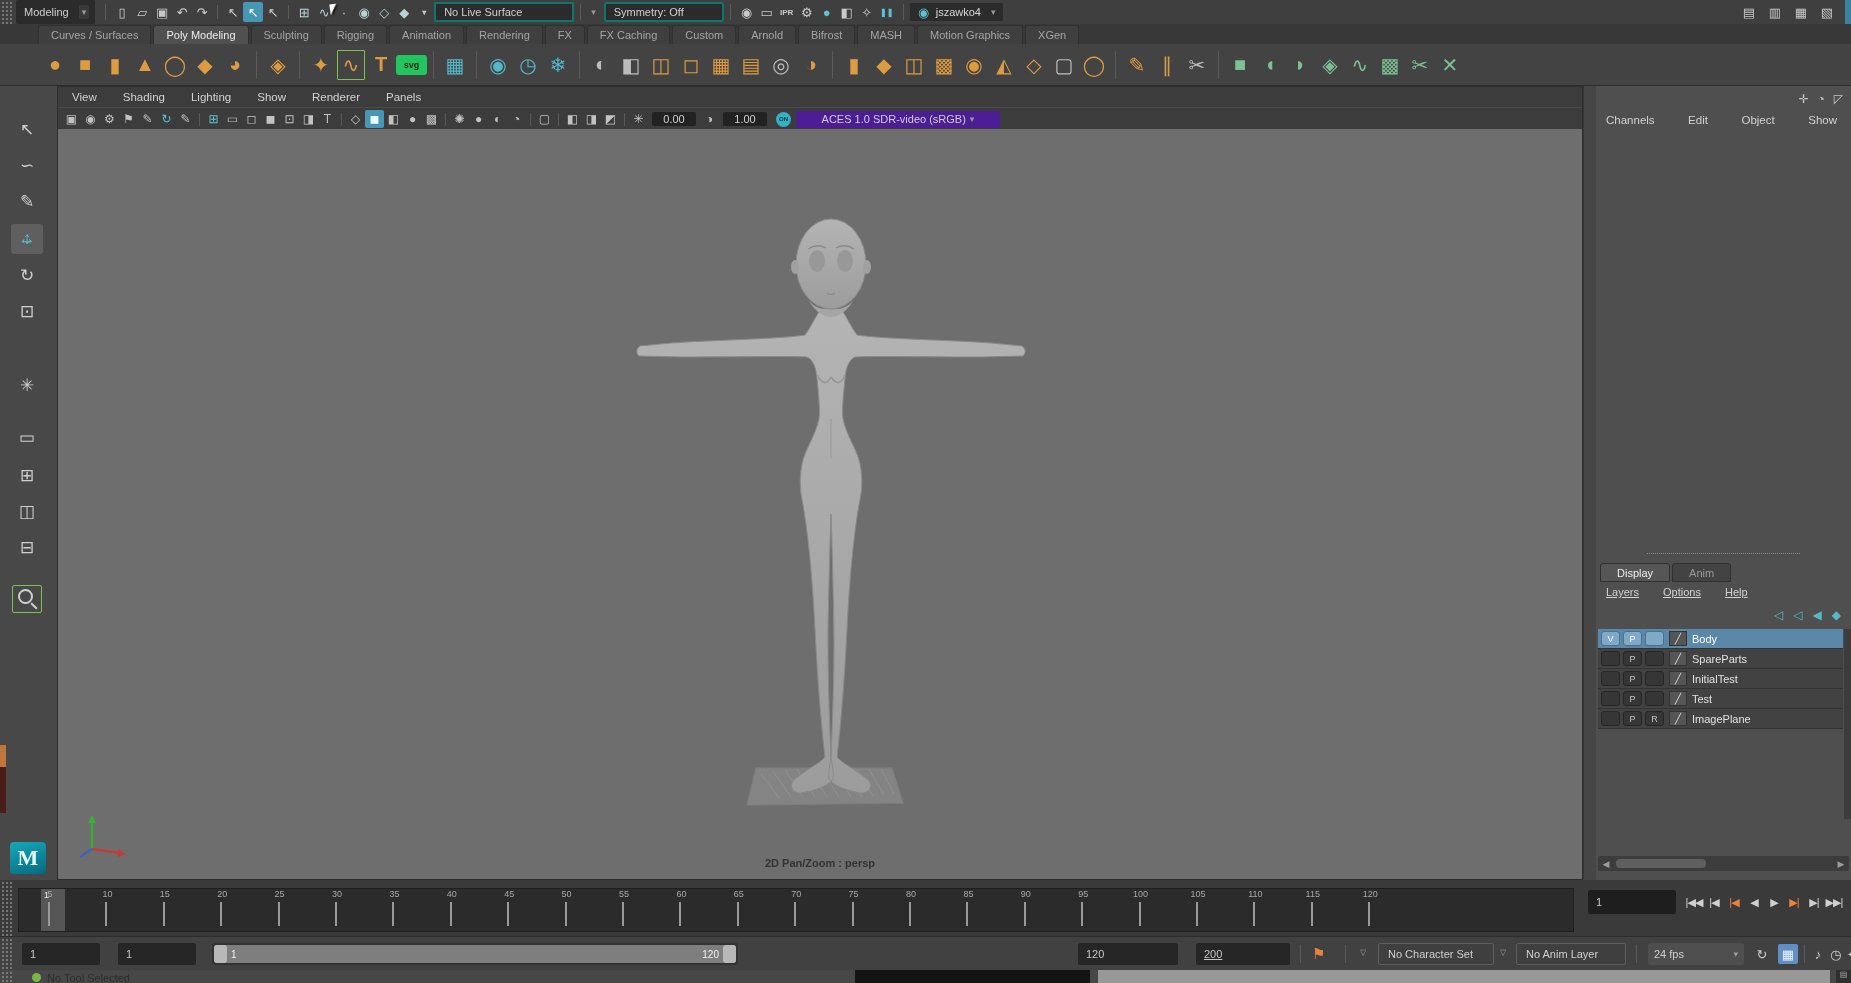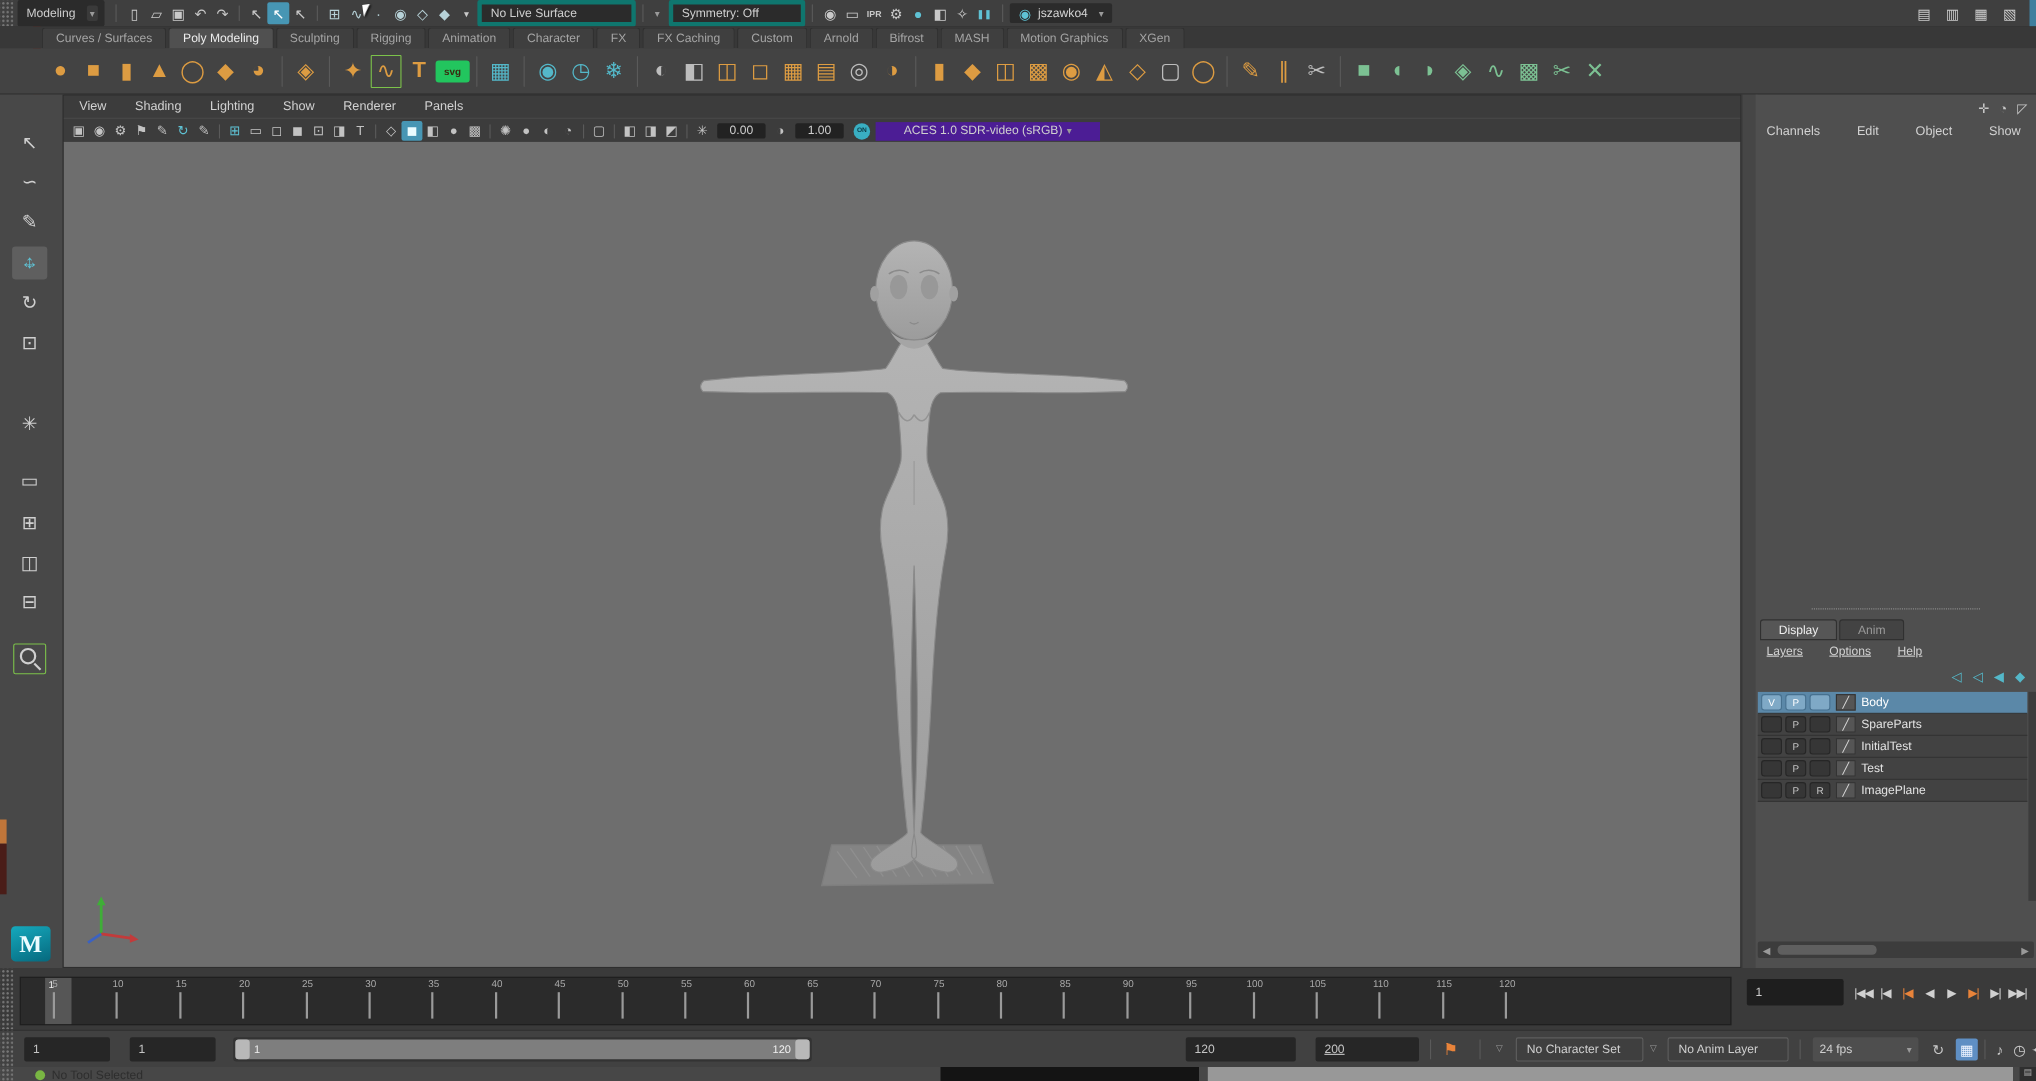--- a/index.html
+++ b/index.html
@@ -13,21 +13,21 @@
   
   .topbar{left:0;top:0;width:1851px;height:24px;background:#3f3f3f;border-bottom:1px solid #2c2c2c;display:flex;align-items:center;}
   .dd{background:#2b2b2b;border-radius:2px;height:24px;display:flex;align-items:center;padding:0 6px 0 8px;margin:0 4px;color:#cfcfcf;}
   .dd .caret{background:#3a3a3a;margin-left:10px;padding:2px 3px;border-radius:2px;}
   .tbi{width:20px;height:20px;display:flex;align-items:center;justify-content:center;font-size:13px;color:#c9c9c9;border-radius:2px;}
   .tbi.sep{width:1px;height:14px;background:#5a5a5a;margin:0 5px;border-radius:0;}
   .tbi.hl-blue{background:#4796b4;color:#fff;}
   .tbi.c-teal{color:#5fc2d4;}
   .tbi.c-snap{color:#b7d2d8;}
   .tbi.small-txt{font-size:8px;font-weight:bold;letter-spacing:0;}
-  .field{background:#2b2b2b;border:4px solid #0f766e;border-radius:2px;height:16px;display:flex;align-items:center;padding:0 8px;min-width:120px;color:#cfcfcf;}
+  .field{background:#2b2b2b;border:2px solid #0f766e;border-radius:2px;height:16px;display:flex;align-items:center;padding:0 8px;min-width:120px;color:#cfcfcf;}
   .userchip{background:#2b2b2b;border-radius:2px;height:18px;display:flex;align-items:center;padding:0 8px;gap:6px;color:#d5d5d5;}
   .spacer{flex:1;}
   .edge-sliver{width:6px;height:24px;background:#3f7f9e;}
   
   .shelftabs{left:0;top:24px;width:1851px;height:20px;background:#383838;display:flex;align-items:flex-end;}
   .gutter{left:0;top:24px;width:30px;height:62px;background:#3e3e3e;display:flex;flex-direction:column;align-items:center;gap:10px;padding-top:4px;}
   .gutter span{color:#b2b2b2;font-size:11px;}
   .maroon{left:30px;top:24px;width:7px;height:62px;background:#5d241c;}
   .tab{height:18px;display:flex;align-items:center;padding:0 12px;background:#3f3f3f;color:#a5a5a5;border:1px solid #303030;border-bottom:none;border-radius:3px 3px 0 0;margin-right:2px;white-space:nowrap;}
   .tab.active{background:#505050;color:#ececec;}
@@ -200,21 +200,21 @@
     <span>⚙</span>
   </div>
   <div class="abs maroon"></div>
   <div class="abs shelftabs" style="padding-left:38px;">
 
   <div class="tab">Curves / Surfaces</div>
       <div class="tab active">Poly Modeling</div>
       <div class="tab">Sculpting</div>
       <div class="tab">Rigging</div>
       <div class="tab">Animation</div>
-      <div class="tab">Character</div>
+      <div class="tab">Rendering</div>
       <div class="tab">FX</div>
       <div class="tab">FX Caching</div>
       <div class="tab">Custom</div>
       <div class="tab">Arnold</div>
       <div class="tab">Bifrost</div>
       <div class="tab">MASH</div>
       <div class="tab">Motion Graphics</div>
       <div class="tab">XGen</div>
     </div>
 
@@ -416,20 +416,21 @@
         <path d="M240,210 l0,40" stroke="#999" stroke-width="1"></path>
       </svg>
 
       <svg width="70" height="50" viewBox="0 0 70 50" style="position:absolute;left:12px;bottom:18px;">
         <line x1="22" y1="38" x2="22" y2="10" stroke="#3fae37" stroke-width="2.5"></line>
         <path d="M22,4 L18,12 L26,12 Z" fill="#3fae37"></path>
         <line x1="22" y1="38" x2="50" y2="42" stroke="#c23b3b" stroke-width="2.5"></line>
         <path d="M56,43 L48,38 L48,46 Z" fill="#c23b3b"></path>
         <line x1="22" y1="38" x2="10" y2="46" stroke="#3b62c2" stroke-width="2.5"></line>
       </svg>
+      <div class="overlaylabel">2D Pan/Zoom : persp</div>
     </div>
   </div>
 
   <div class="abs divider"></div>
 
   <div class="abs rightpanel">
     <div class="cornericons">
 
     <span>✛</span>
         <span>◔</span>

